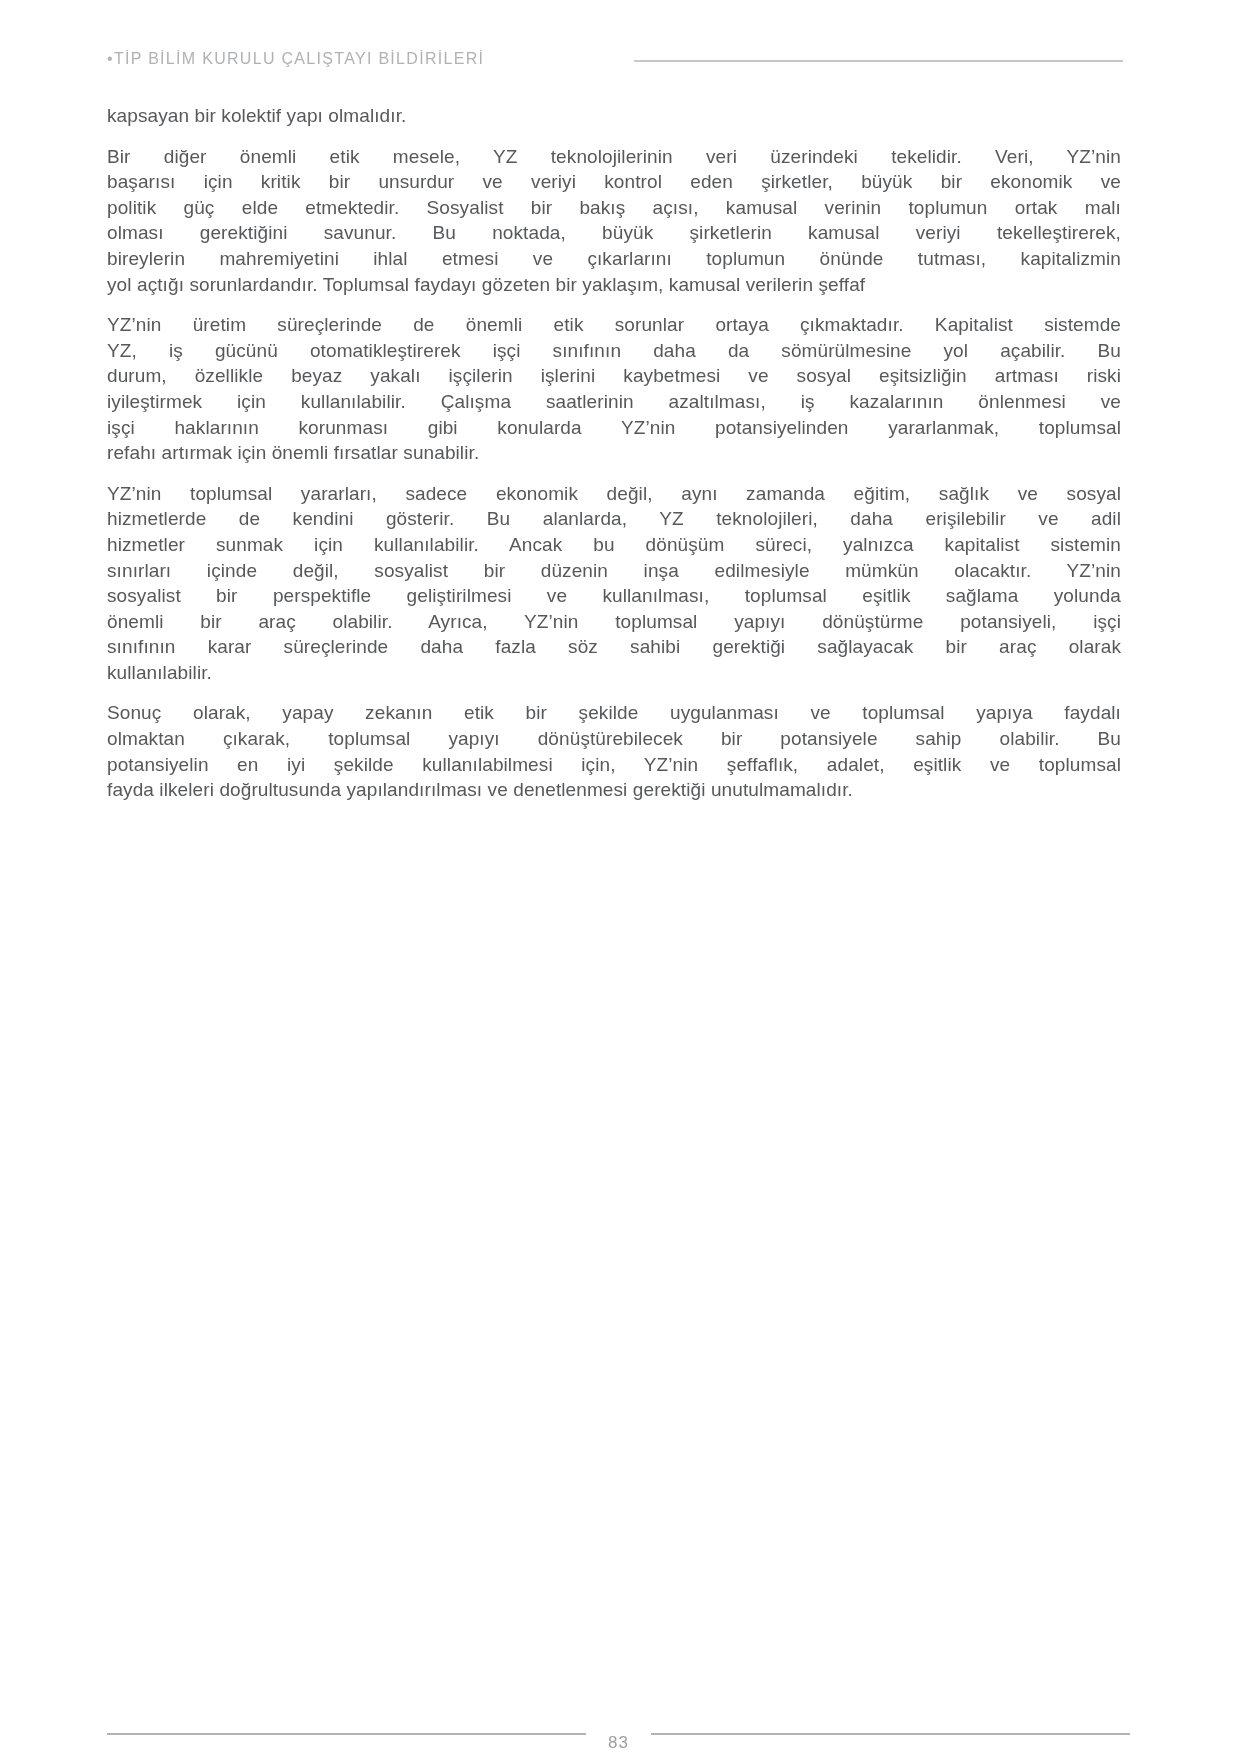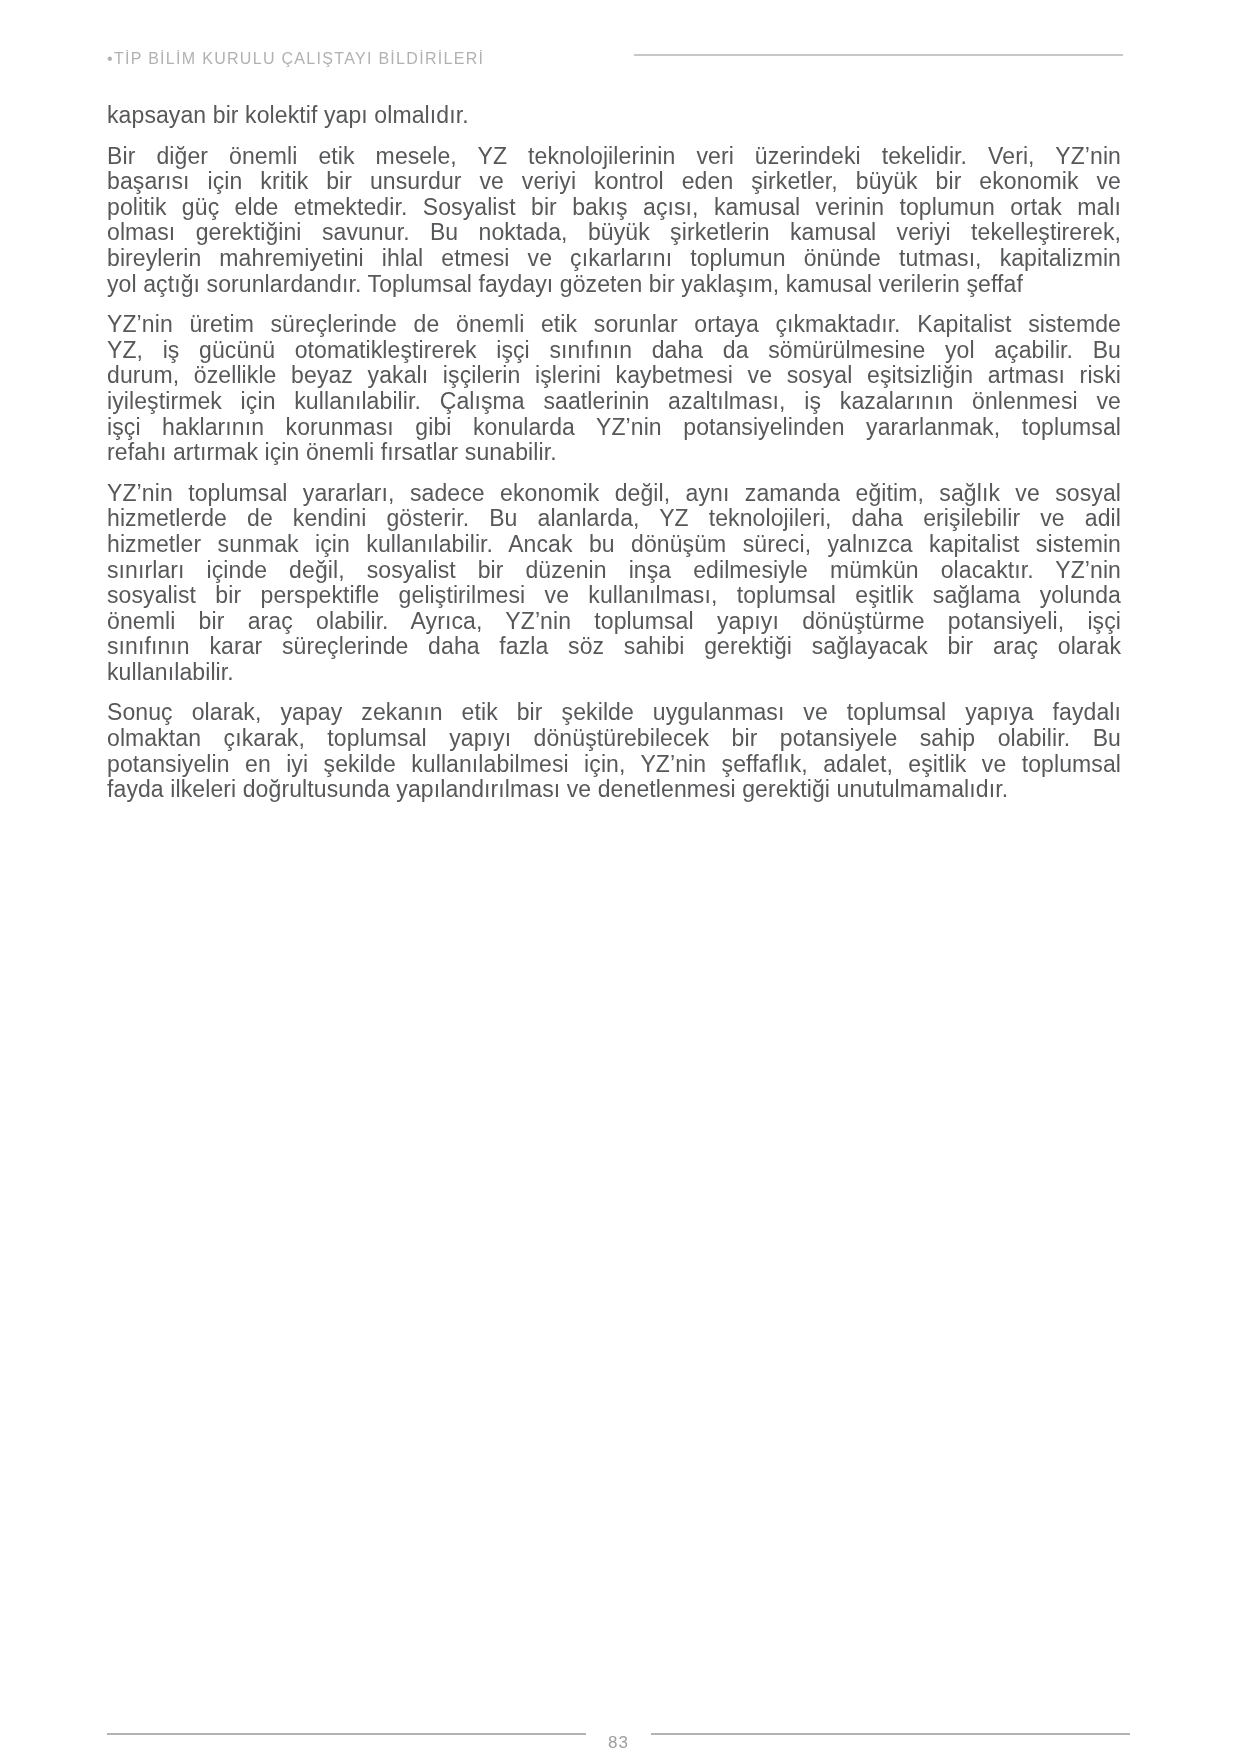--- a/index.html
+++ b/index.html
@@ -15,21 +15,21 @@
     font-family: "Liberation Sans", sans-serif;
     overflow: hidden;
   }
   
   .header {
     position: absolute;
     top: 50px;
     left: 107px;
     right: 118px;
     display: flex;
-    align-items: flex-start;
+    align-items: center;
   }
   .header-title {
     font-size: 16px;
     letter-spacing: 1.3px;
     color: #b0b1b3;
     text-transform: uppercase;
     white-space: nowrap;
     font-weight: 400;
   }
   .header-rule {
@@ -39,21 +39,21 @@
     margin-left: 150px;
     margin-top: 4px;
   }
   
   .body-text {
     position: absolute;
     top: 103px;
     left: 107px;
     width: 1014px;
     color: #57585a;
-    font-size: 23px;
+    font-size: 19px;
     line-height: 25.6px;
     letter-spacing: 0.1px;
     font-weight: 300;
   }
   .paragraph {
     margin: 0 0 15px 0;
   }
   .line {
     text-align: justify;
     text-align-last: justify;

